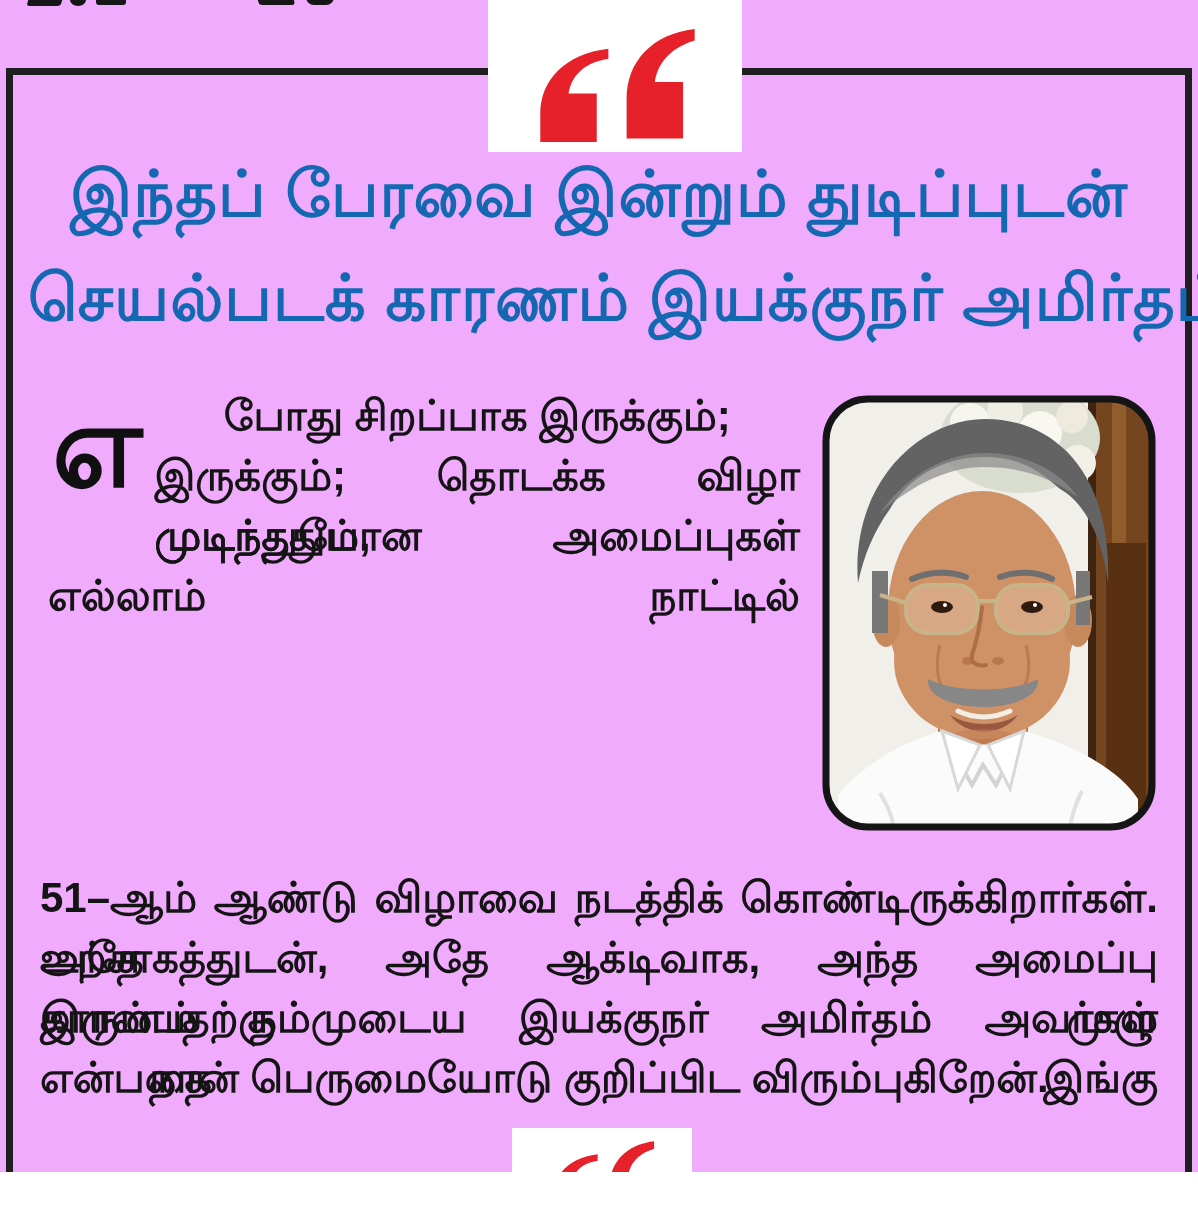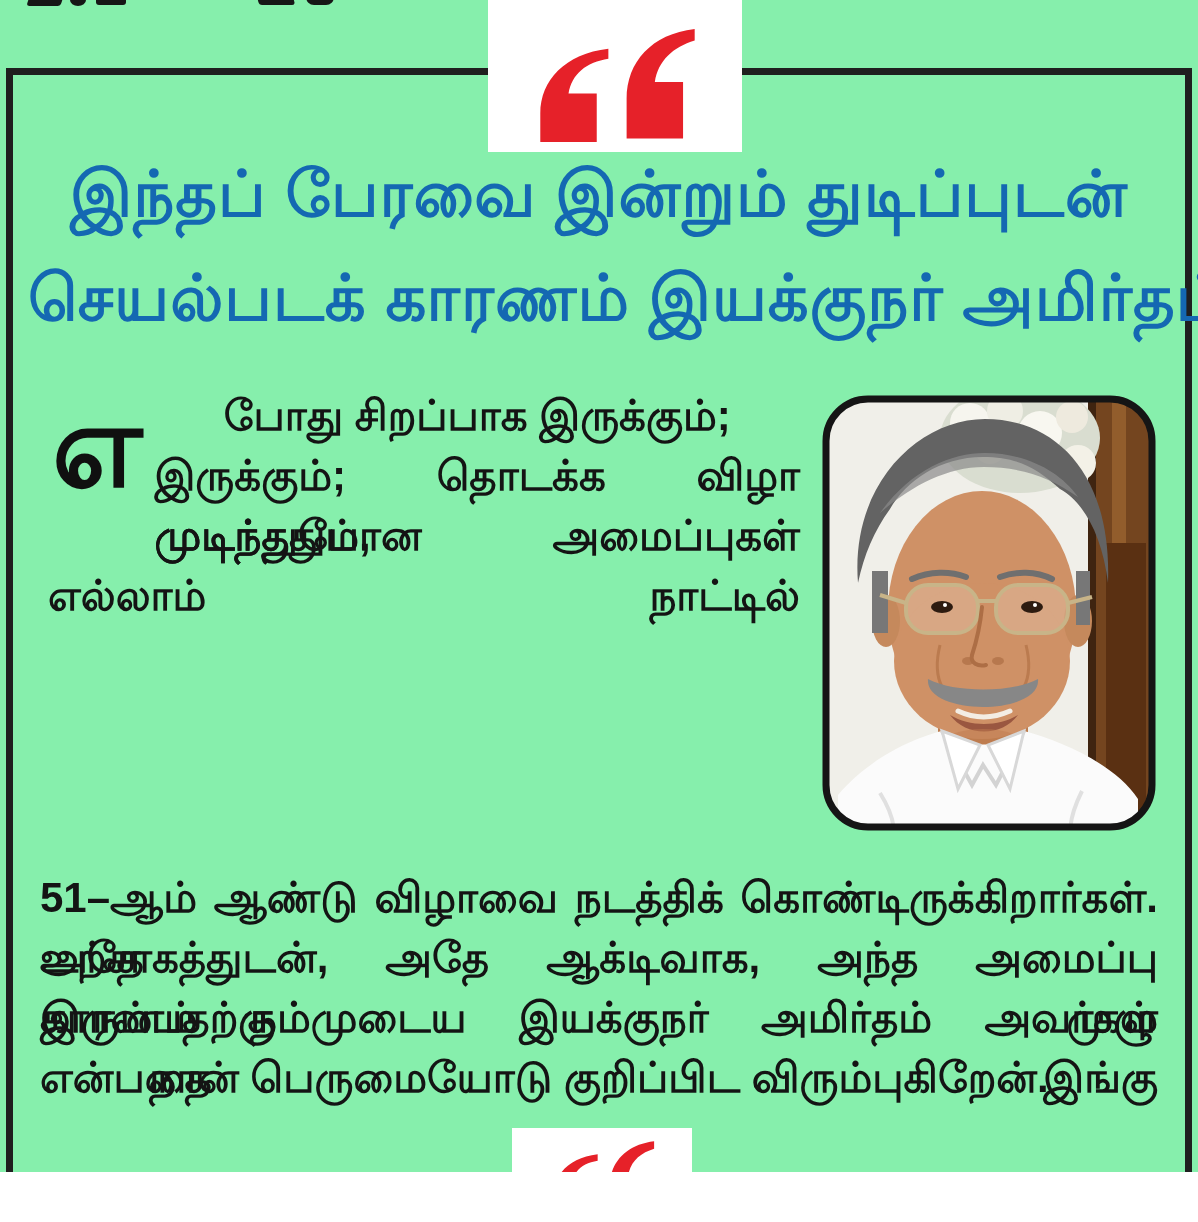--- a/index.html
+++ b/index.html
@@ -3,21 +3,21 @@
 <meta charset="utf-8">
 <style>
   :root{
     --accent-red:#e62129;
     --headline-blue:#1468b2;
     --border-black:#1f1f1f;
     --body-black:#141414;
   }
   html,body{margin:0;padding:0;background:#ffffff;}
   .page{
-    position:relative;width:1198px;height:1172px;overflow:hidden;background:#86efac;
+    position:relative;width:1198px;height:1172px;overflow:hidden;background:#f0abfc;
     font-family:"Liberation Sans","DejaVu Sans",sans-serif;color:var(--body-black);
   }
   
   .top-fragments{position:absolute;left:0;top:0;width:1198px;height:14px;overflow:hidden;}
   .frag{position:absolute;background:#161616;border-radius:3px;}
   
   .box{
     position:absolute;left:6px;top:68px;width:1172px;height:1110px;
     border:7px solid var(--border-black);background:transparent;
   }

